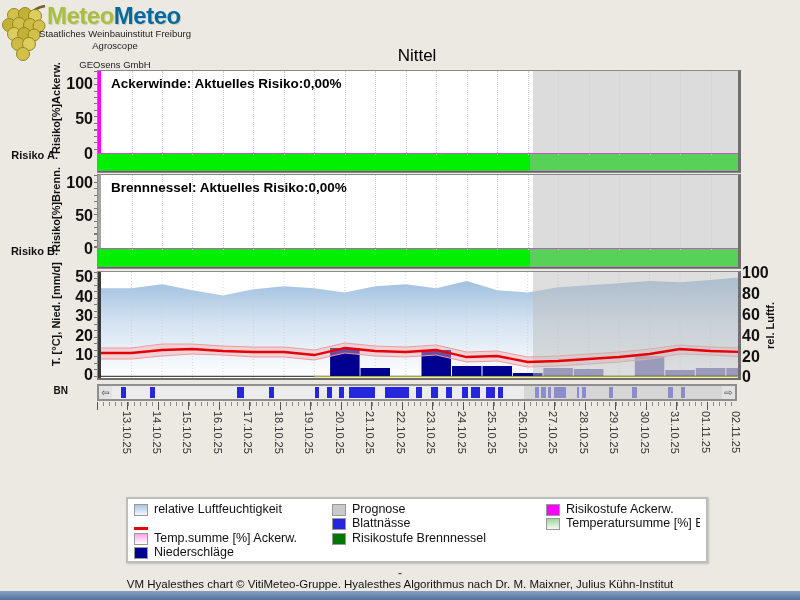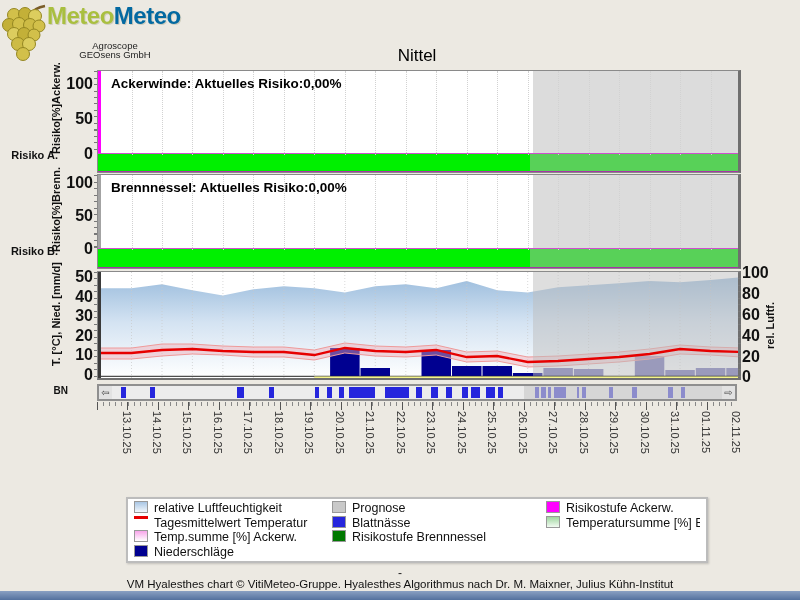--- a/index.html
+++ b/index.html
@@ -60,21 +60,21 @@
     background:repeating-linear-gradient(90deg,#888 0,#888 1px,transparent 1px,transparent 6.1px);}
   .ruler .major{position:absolute;left:0;right:0;top:0;height:8px;
     background:repeating-linear-gradient(90deg,#555 0,#555 1px,transparent 1px,transparent 30.476px);}
   #date-row{position:absolute;inset:0;pointer-events:none;}
   .date-label{position:absolute;top:411px;writing-mode:vertical-rl;font-size:11px;color:#333;}
   
   #legend{position:absolute;left:126px;top:497px;width:582px;height:66px;background:#fff;
           border:2px solid #bcbcbc;box-shadow:1px 1px 2px rgba(0,0,0,0.18);box-sizing:border-box;}
   #legend-items{display:grid;grid-template-columns:198px 214px 1fr;grid-template-rows:repeat(4,1fr);
           grid-auto-flow:column;padding:2px 6px;height:calc(100% - 4px);}
-  .leg-item{display:flex;align-items:flex-start;gap:6px;font-size:12.5px;white-space:nowrap;overflow:hidden;}
+  .leg-item{display:flex;align-items:flex-end;gap:6px;font-size:12.5px;white-space:nowrap;overflow:hidden;}
   .swatch{width:14px;height:12px;border:1px solid #999;flex:none;box-sizing:border-box;}
   .swatch.swline{height:3px;border:none;}
   
   .dash{position:absolute;top:566px;left:0;width:100%;text-align:center;font-size:12px;color:#222;}
   .credit{position:absolute;top:578px;left:0;width:100%;text-align:center;font-size:11.5px;color:#111;}
   .bottombar{position:absolute;left:0;right:0;top:591px;height:9px;
              background:linear-gradient(#8aa0c2,#54719e);}
 </style>
 </head>
 <body>
@@ -93,22 +93,23 @@
       <circle cx="37" cy="23" r="6" fill="#d2c04a"></circle>
         <circle cx="12" cy="31" r="6.5" fill="#dccd5e"></circle>
       <circle cx="22" cy="31" r="6.5" fill="#c3b038"></circle>
         <circle cx="32" cy="32" r="6" fill="#d2c04a"></circle>
       <circle cx="16" cy="41" r="6.5" fill="#cdbb45"></circle>
         <circle cx="27" cy="41" r="6.5" fill="#dccd5e"></circle>
       <circle cx="21" cy="51" r="6.5" fill="#d2c04a"></circle>
     </g>
   </svg>
   <div class="brand"><span class="p1">Meteo</span><span class="p2">Meteo</span></div>
+  <div class="org" style="top:28px;">Staatliches Weinbauinstitut Freiburg</div>
   <div class="org" style="top:40px;">Agroscope</div>
-  <div class="org" style="top:49px;">GEOsens GmbH</div>
+  <div class="org" style="top:59px;">GEOsens GmbH</div>
 
 
   <div class="page-title">Nittel</div>
 
   <div class="frame" id="chart1">
     <div class="plot" id="plot1">
       <div class="fc-bg"></div>
       <div id="grid1" style="position:absolute;inset:0;">
           <div class="vgrid" style="left: 30.5px;"></div>
           <div class="vgrid" style="left: 61px;"></div>
@@ -308,21 +309,20 @@
     </div>
 
   <div id="legend">
     <div id="legend-items">
         <div class="leg-item">
           <span class="swatch" style="background: linear-gradient(rgb(169, 198, 228), rgb(242, 247, 252));"></span>
           <span class="leg-label">relative Luftfeuchtigkeit</span>
         </div>
         <div class="leg-item">
           <span class="swatch swline" style="background: rgb(230, 0, 0);"></span>
-          <span class="leg-label">Tagesmittelwert Temperatur</span>
         </div>
         <div class="leg-item">
           <span class="swatch" style="background: linear-gradient(rgb(248, 164, 234), rgb(255, 255, 255));"></span>
           <span class="leg-label">Temp.summe [%] Ackerw.</span>
         </div>
         <div class="leg-item">
           <span class="swatch" style="background: rgb(0, 0, 144);"></span>
           <span class="leg-label">Niederschläge</span>
         </div>
         <div class="leg-item">

